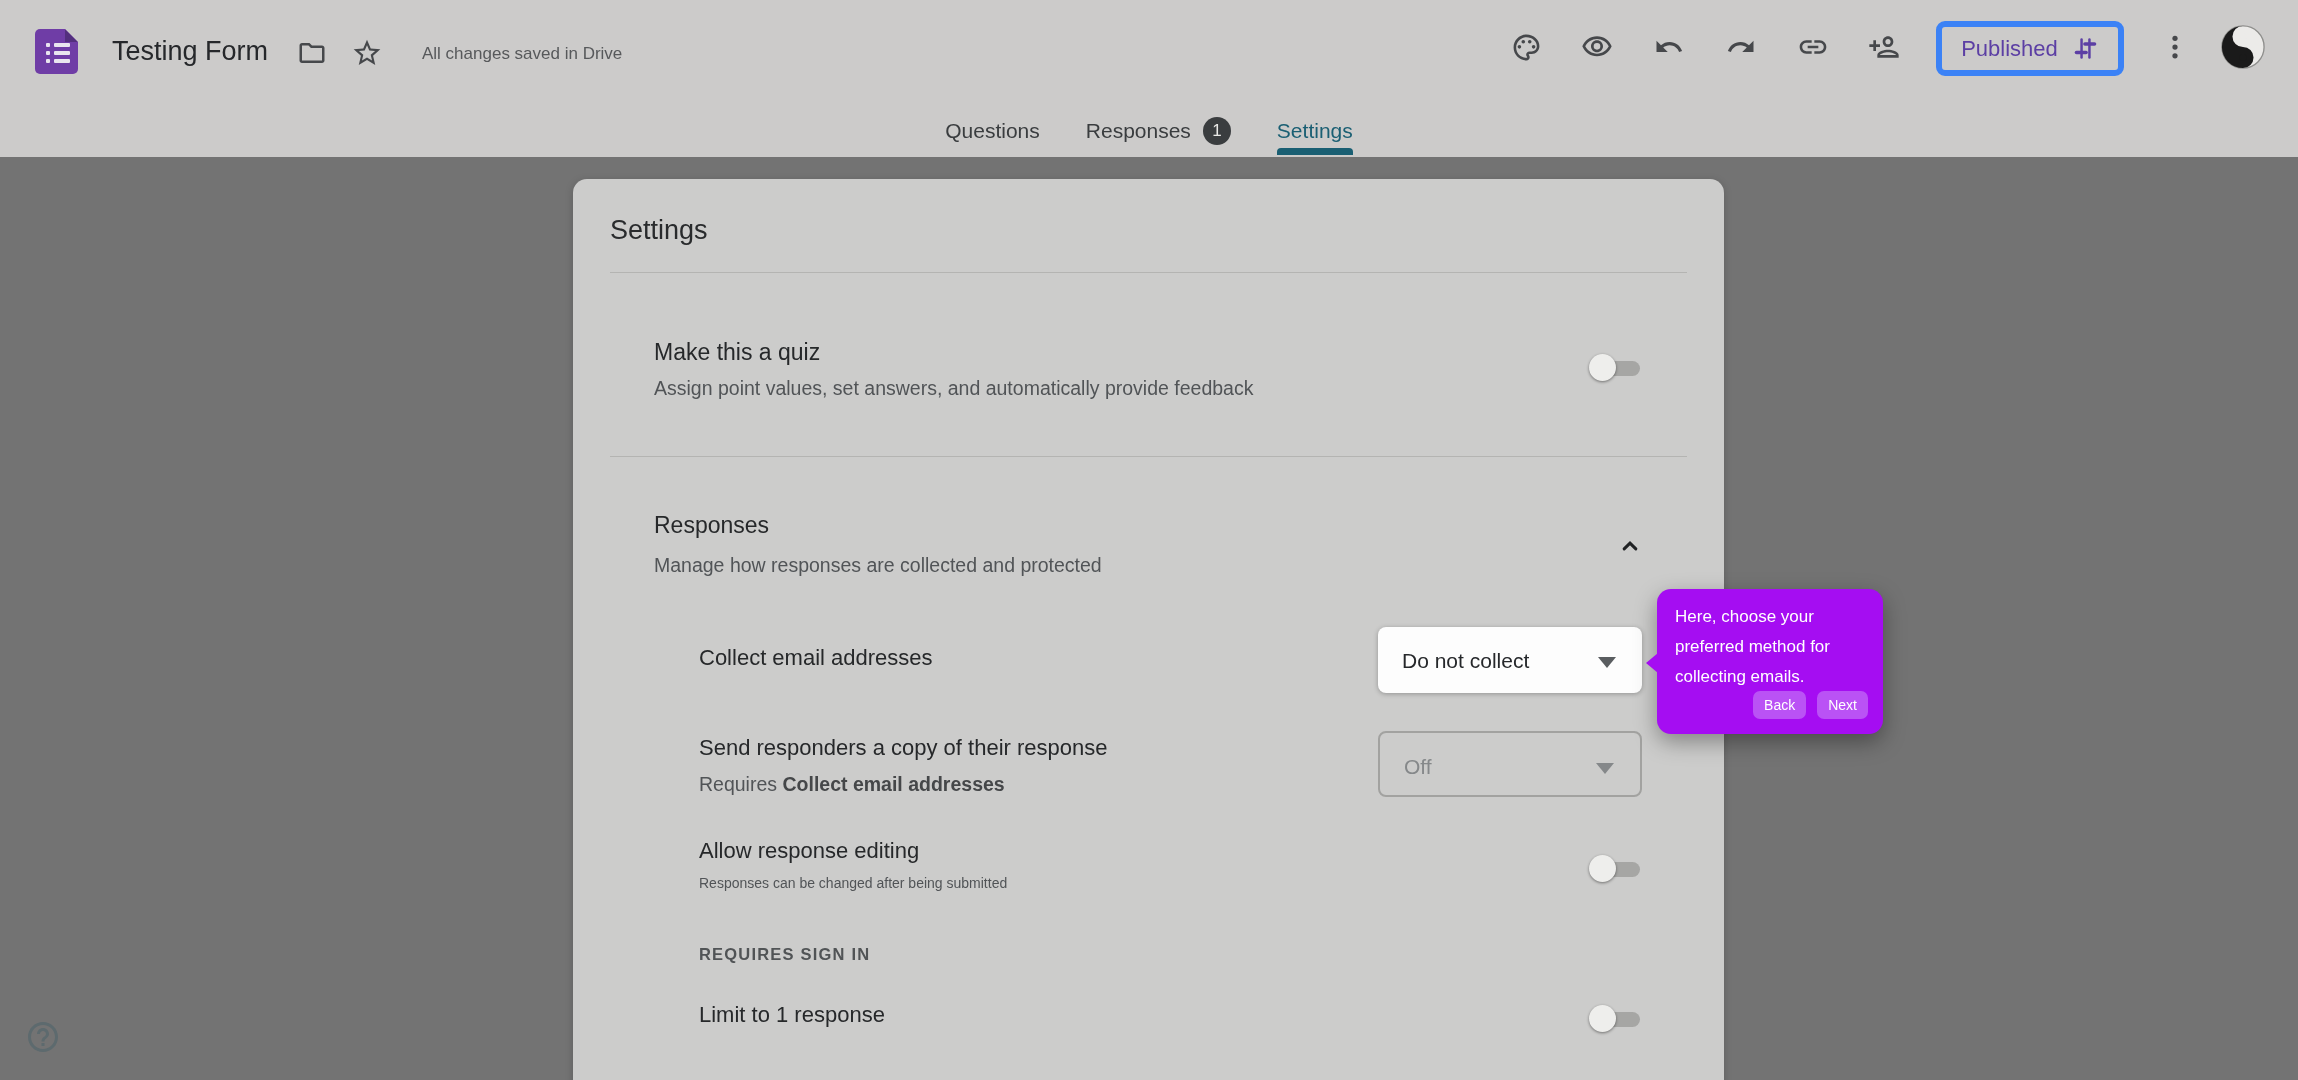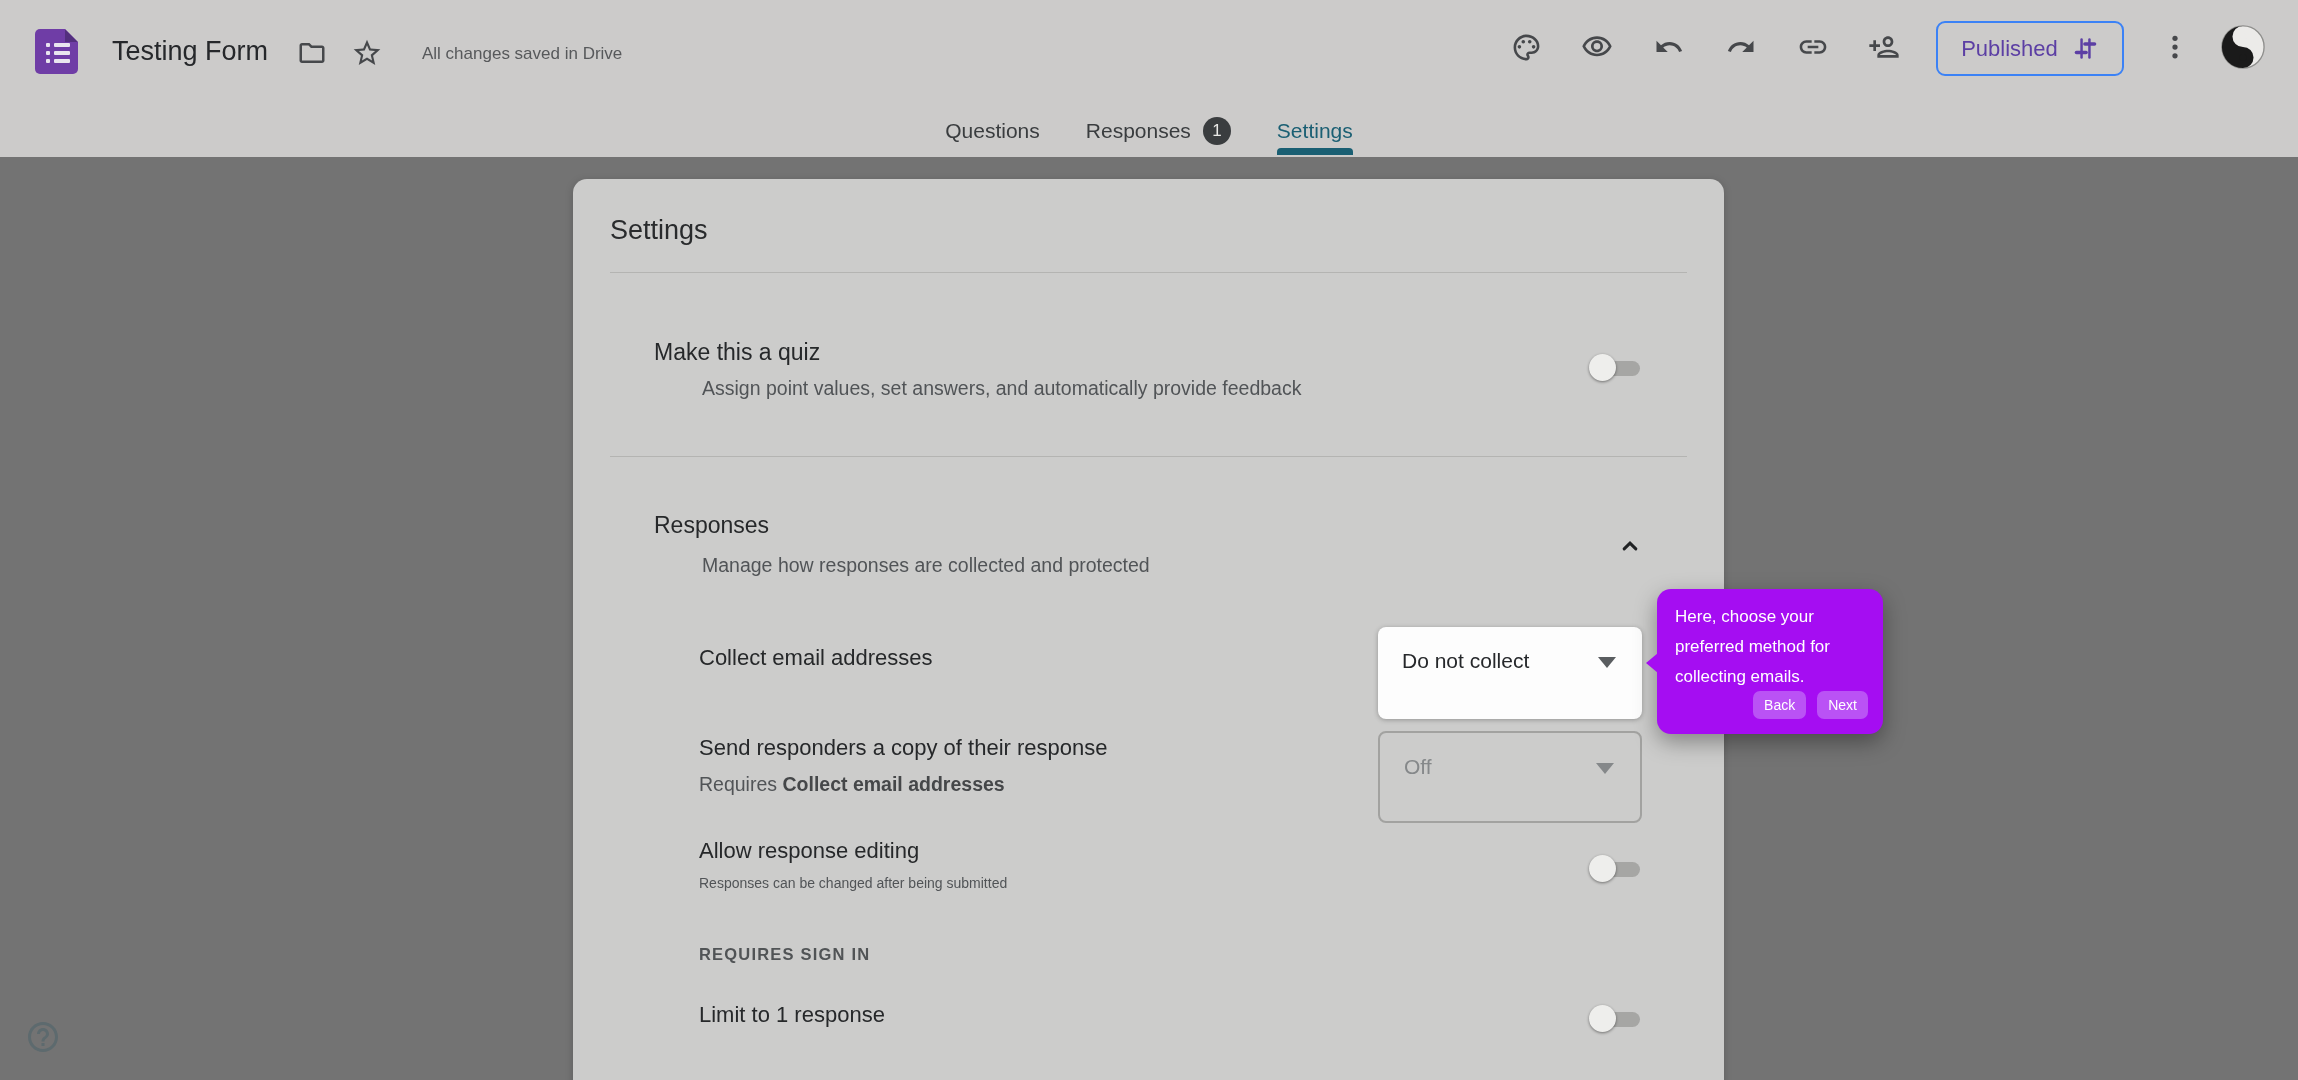--- a/index.html
+++ b/index.html
@@ -19,21 +19,21 @@
   .forms-logo .lines .dot { width:4px; height:4px; background:#e9e5ef; border-radius:1px; }
   .forms-logo .lines .bar { width:16px; height:4px; background:#e9e5ef; border-radius:1px; }
 
   .form-title { position:absolute; left:112px; top:36px; font-size:27px; color:#26282b; }
   .icon-btn { position:absolute; width:44px; height:44px; display:flex; align-items:center; justify-content:center;
     border:none; background:transparent; cursor:pointer; }
   .icon-btn svg { display:block; }
   .save-status { position:absolute; left:422px; top:44px; font-size:17px; color:#57595b; }
 
   .published-btn { position:absolute; left:1936px; top:21px; width:188px; height:55px;
-    border:2px solid #3b82f6; border-radius:9px; background:transparent; cursor:pointer;
+    border:6px solid #3b82f6; border-radius:9px; background:transparent; cursor:pointer;
     display:flex; align-items:center; justify-content:center; gap:14px; }
   .published-btn .lbl { font-size:22px; font-weight:500; color:#5c3fa4; }
 
   .avatar { position:absolute; left:2220px; top:24px; width:46px; height:46px; border-radius:50%; cursor:pointer; }
 
   
   .tabbar { position:absolute; top:105px; left:0; width:100%; height:52px;
     display:flex; justify-content:center; align-items:center; gap:46px; }
   .tab { position:relative; height:52px; display:flex; align-items:center; gap:12px;
     font-size:21px; color:#3a3d3f; cursor:pointer; }
@@ -44,34 +44,34 @@
     font-size:17px; display:flex; align-items:center; justify-content:center; }
 
   
   .card { position:absolute; left:573px; top:179px; width:1151px; height:930px;
     background:#cccccb; border-radius:14px 14px 0 0; box-shadow:0 2px 8px rgba(0,0,0,0.18); }
   .card-heading { position:absolute; left:37px; top:36px; font-size:27px; color:#292b2d; }
   .divider { position:absolute; left:37px; width:1077px; height:0; border-top:1.5px solid #b4b4b2; }
   .d1 { top:93px; } .d2 { top:277px; }
 
   .sect-title { position:absolute; font-size:23px; color:#26282a; }
-  .sect-desc  { position:absolute; font-size:19.5px; color:#515457;margin-left:48px; }
+  .sect-desc  { position:absolute; font-size:19.5px; color:#515457; }
   .row-label  { position:absolute; font-size:22px; color:#26282a; }
   .row-desc   { position:absolute; font-size:14px; color:#515457; }
   .caps-header{ position:absolute; font-size:16.5px; font-weight:700; letter-spacing:1.2px; color:#515456; }
 
   
   .toggle { position:absolute; width:53px; height:28px; cursor:pointer; }
   .toggle .track { position:absolute; left:13px; top:7px; width:38px; height:15px;
     border-radius:8px; background:#a6a6a4; }
   .toggle .thumb { position:absolute; left:0; top:0; width:27px; height:27px; border-radius:50%;
     background:#eeeeec; box-shadow:0 1px 3px rgba(0,0,0,0.45); }
 
   
-  .dropdown { position:absolute; width:264px; height:92px; border-radius:8px; cursor:pointer; }
+  .dropdown { position:absolute; width:264px; height:66px; border-radius:8px; cursor:pointer; }
   .dropdown .val { position:absolute; left:24px; top:22px; font-size:21px; }
   .dropdown .dd-arrow { position:absolute; right:26px; top:30px; width:0; height:0;
     border-left:9px solid transparent; border-right:9px solid transparent; border-top:11px solid #5a5d60; }
   .dropdown.enabled { background:#fdfdfd; box-shadow:0 1px 5px rgba(0,0,0,0.28); }
   .dropdown.enabled .val { color:#26282b; }
   .dropdown.disabled { background:transparent; border:2px solid #a2a2a0; cursor:default; }
   .dropdown.disabled .val { color:#85888a; }
   .dropdown.disabled .dd-arrow { border-top-color:#85888a; }
 
   .collapse-btn { position:absolute; left:1030px; top:340px; width:54px; height:54px;

